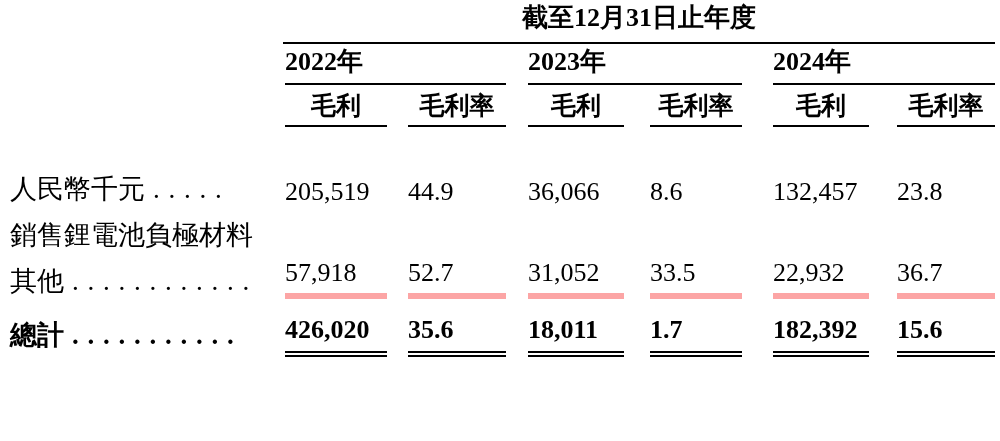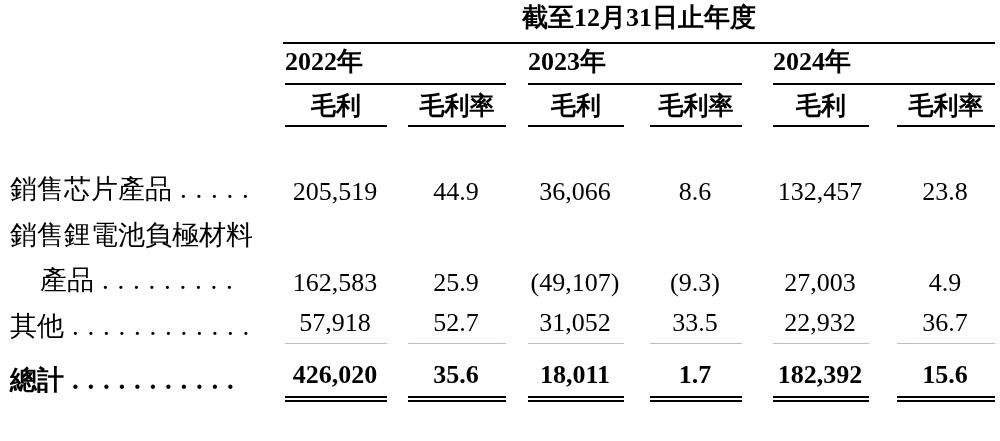--- a/index.html
+++ b/index.html
@@ -66,27 +66,27 @@
     white-space: nowrap;
   }
   .label-cell {
     font-size: 27px;
     padding-left: 10px;
     white-space: nowrap;
   }
   .label-cell .leader { margin-left: 8px; letter-spacing: 1px; }
   .indent { padding-left: 40px; }
   .num {
-    text-align: center;
+    text-align: left;
     font-size: 26px;
     white-space: nowrap;
     padding-right: 2px;
   }
   .u1 {
-    border-bottom: 1px solid #fca5a5;
+    border-bottom: 6px solid #fca5a5;
     padding-bottom: 5px;
   }
   .u2 {
     border-bottom: 2px solid #000;
     padding-bottom: 6px;
     position: relative;
   }
   .u2::after {
     content: "";
     position: absolute;
@@ -152,21 +152,21 @@
     </th>
   </tr>
 
 
   <tr style="height:30px">
         <td colspan="7"></td>
       </tr>
 
   <tr style="height:50px">
     <td class="label-cell">
-      <span>銷售芯片產品</span><span class="leader">. . . . .</span>
+      <span>人民幣千元</span><span class="leader">. . . . .</span>
     </td>
     <td class="p1">
           <div class="num">205,519</div>
         </td>
     <td class="p2">
           <div class="num">44.9</div>
         </td>
     <td class="p3">
           <div class="num">36,066</div>
         </td>
@@ -186,43 +186,20 @@
       <span>銷售鋰電池負極材料</span>
     </td>
     <td class="p1"></td>
     <td class="p2"></td>
     <td class="p3"></td>
     <td class="p4"></td>
     <td class="p5"></td>
     <td class="p6"></td>
   </tr>
 
-  <tr style="height:45px">
-    <td class="label-cell indent">
-      <span>產品</span><span class="leader">. . . . . . . . .</span>
-    </td>
-    <td class="p1">
-          <div class="num">162,583</div>
-        </td>
-    <td class="p2">
-          <div class="num">25.9</div>
-        </td>
-    <td class="p3">
-          <div class="num">(49,107)</div>
-        </td>
-    <td class="p4">
-          <div class="num">(9.3)</div>
-        </td>
-    <td class="p5">
-          <div class="num">27,003</div>
-        </td>
-    <td class="p6">
-          <div class="num">4.9</div>
-        </td>
-  </tr>
 
   <tr style="height:46px">
     <td class="label-cell">
       <span>其他</span><span class="leader">. . . . . . . . . . . .</span>
     </td>
     <td class="p1">
           <div class="num u1">57,918</div>
         </td>
     <td class="p2">
           <div class="num u1">52.7</div>

